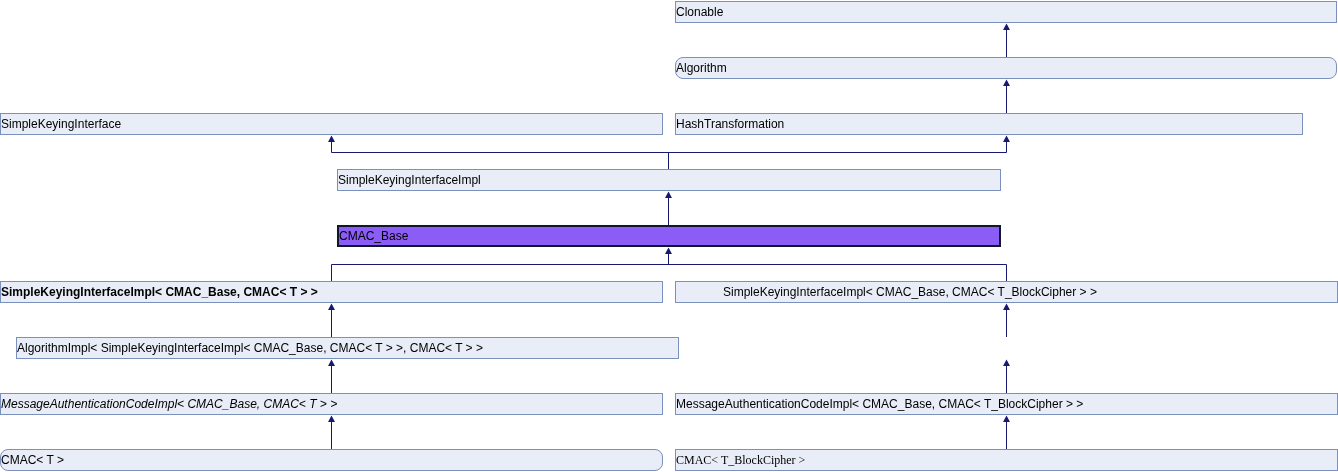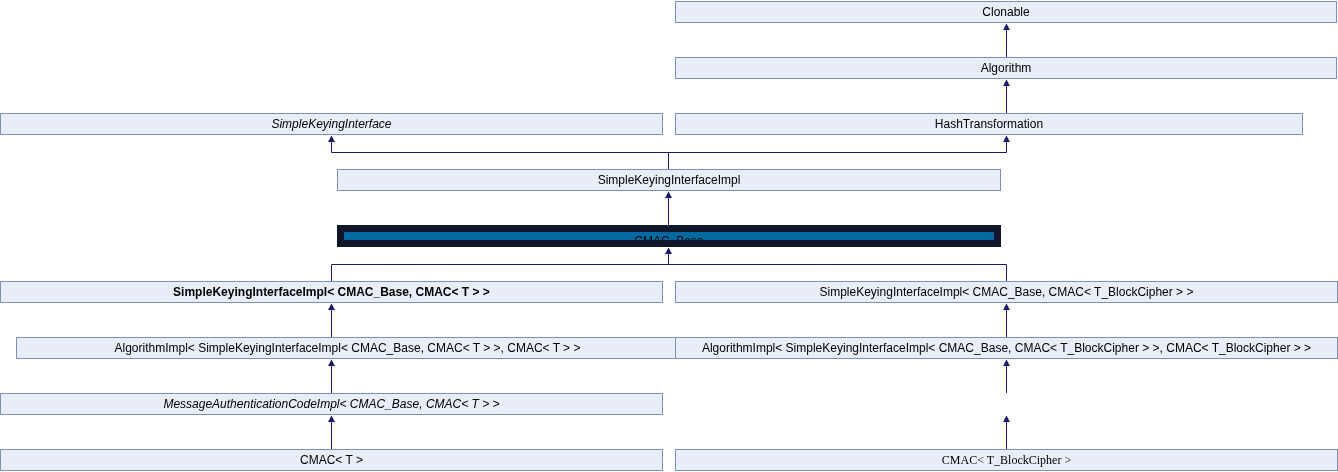--- a/index.html
+++ b/index.html
@@ -23,54 +23,53 @@
   }
   .node {
     position: absolute;
     box-sizing: border-box;
     height: 22px;
     line-height: 20px;
     background: #e8edf7;
     border: 1px solid #7b90bd;
     color: #000000;
     font-size: 12px;
-    text-align: center;
     white-space: nowrap;
     overflow: hidden;
     z-index: 2;
     cursor: pointer;
   }
   .node.highlight {
-    background: #0369a1;
-    border: 7px solid #0f172a;
+    background: #8b5cf6;
+    border: 2px solid #0f172a;
     line-height: 18px;
     cursor: default;
   }
   
   .n-clonable          { left: 675px; top: 1px;   width: 662px; }
   
-  .n-algorithm         { left: 675px; top: 57px;  width: 662px; }
+  .n-algorithm         { left: 675px; top: 57px;  width: 662px; border-radius: 8px; }
   
-  .n-ski               { left: 0px;   top: 113px; width: 663px; font-style: italic; }
+  .n-ski               { left: 0px;   top: 113px; width: 663px; }
   .n-ht                { left: 675px; top: 113px; width: 628px; }
   
   .n-mac               { left: 337px; top: 169px; width: 664px; }
   
   .n-cmacbase          { left: 337px; top: 225px; width: 664px; }
   
   .n-skiimpl-t         { left: 0px;   top: 281px; width: 663px; font-weight: bold; }
-  .n-skiimpl-bc        { left: 675px; top: 281px; width: 663px; }
+  .n-skiimpl-bc        { left: 675px; top: 281px; width: 663px; padding-left: 47px; }
   
   .n-algoimpl-t        { left: 16px;   top: 337px; width: 663px; }
   .n-algoimpl-bc       { left: 675px; top: 337px; width: 663px; }
   
   .n-macimpl-t         { left: 0px;   top: 393px; width: 663px; font-style: italic; }
   .n-macimpl-bc        { left: 675px; top: 393px; width: 663px; }
   
-  .n-cmac-t            { left: 0px;   top: 449px; width: 663px; }
+  .n-cmac-t            { left: 0px;   top: 449px; width: 663px; border-radius: 8px; }
   .n-cmac-bc           { left: 675px; top: 449px; width: 663px; font-family: Liberation Serif, serif; }
 
   .edge-line { stroke: #191970; stroke-width: 1; fill: none; }
   .edge-head { fill: #191970; stroke: none; }
 </style>
 </head>
 <body>
 
 <div id="canvas">
 
@@ -116,18 +115,18 @@
 
   <div class="node n-clonable">Clonable</div>
   <div class="node n-algorithm">Algorithm</div>
   <div class="node n-ski">SimpleKeyingInterface</div>
   <div class="node n-ht">HashTransformation</div>
   <div class="node n-mac">SimpleKeyingInterfaceImpl</div>
   <div class="node n-cmacbase highlight">CMAC_Base</div>
   <div class="node n-skiimpl-t">SimpleKeyingInterfaceImpl&lt; CMAC_Base, CMAC&lt; T &gt; &gt;</div>
   <div class="node n-skiimpl-bc">SimpleKeyingInterfaceImpl&lt; CMAC_Base, CMAC&lt; T_BlockCipher &gt; &gt;</div>
   <div class="node n-algoimpl-t">AlgorithmImpl&lt; SimpleKeyingInterfaceImpl&lt; CMAC_Base, CMAC&lt; T &gt; &gt;, CMAC&lt; T &gt; &gt;</div>
-  <div class="node n-algoimpl-bc">AlgorithmImpl&lt; SimpleKeyingInterfaceImpl&lt; CMAC_Base, CMAC&lt; T_BlockCipher &gt; &gt;, CMAC&lt; T_BlockCipher &gt; &gt;</div>
   <div class="node n-macimpl-t">MessageAuthenticationCodeImpl&lt; CMAC_Base, CMAC&lt; T &gt; &gt;</div>
+  <div class="node n-macimpl-bc">MessageAuthenticationCodeImpl&lt; CMAC_Base, CMAC&lt; T_BlockCipher &gt; &gt;</div>
   <div class="node n-cmac-t">CMAC&lt; T &gt;</div>
   <div class="node n-cmac-bc">CMAC&lt; T_BlockCipher &gt;</div>
 
 </div>
 
 </body></html>

